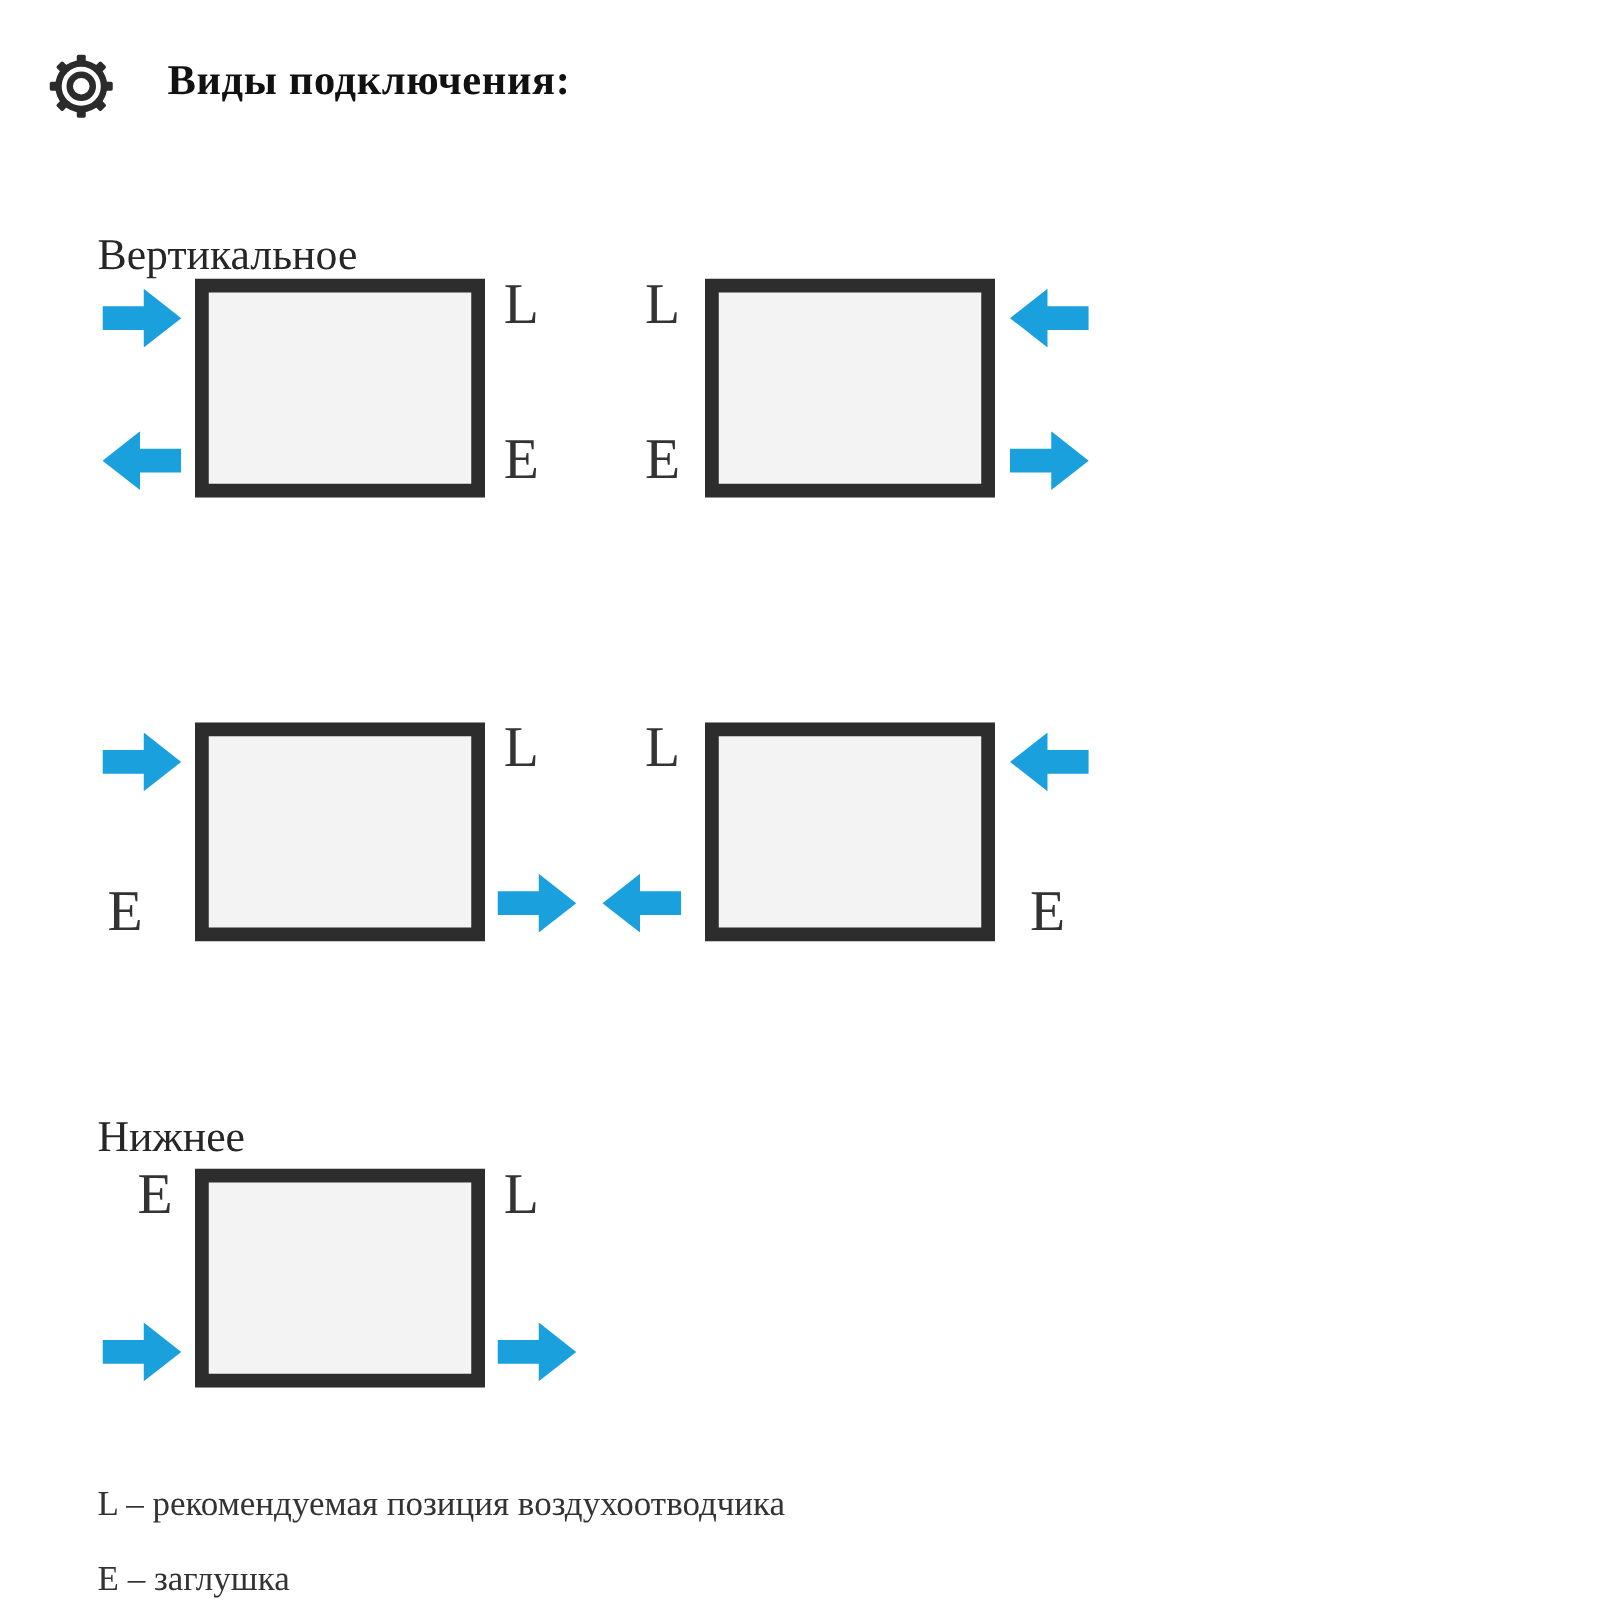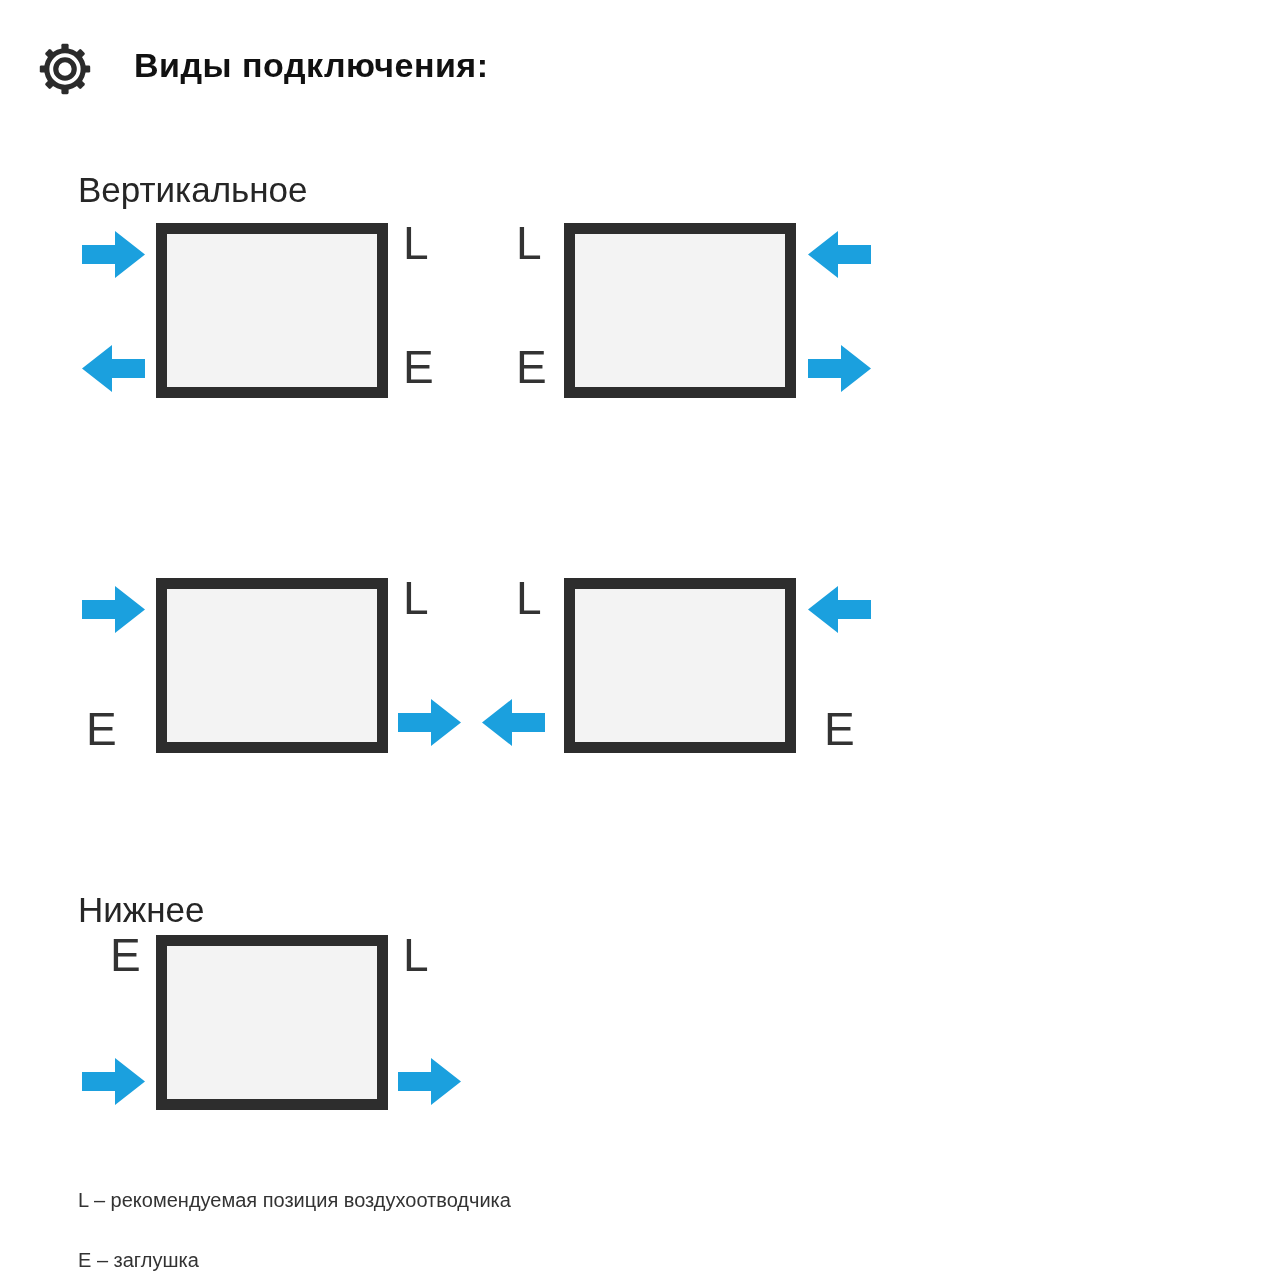--- a/index.html
+++ b/index.html
@@ -5,21 +5,21 @@
   :root{
     --arrow:#1BA0DE;
     --frame-border:#2D2D2D;
     --frame-fill:#F3F3F3;
   }
   html,body{margin:0;padding:0;background:#fff;}
   #stage{
     position:relative;
     width:1120px;height:1280px;
     background:#fff;
-    font-family:Liberation Sans, sans-serif;
+    font-family:Liberation Serif, serif;
     overflow:hidden;
   }
   .header-title{
     position:absolute;left:134px;top:46px;
     font-size:34px;font-weight:700;color:#111;
     letter-spacing:.5px;
   }
   .gear{position:absolute;left:38px;top:42px;width:54px;height:54px;}
   .gear svg{display:block;width:100%;height:100%;}
   .section-title{
@@ -35,21 +35,21 @@
   .lbl{
     position:absolute;
     font-size:46px;line-height:1;color:#333;
     font-stretch:condensed;
   }
   .arrow{position:absolute;width:63px;height:47px;}
   .arrow svg{display:block;width:100%;height:100%;}
   .arrow.flip svg{transform:scaleX(-1);}
   .legend-line{
     position:absolute;left:78px;
-    font-size:20px;line-height:1;color:#333;
+    font-size:28px;line-height:1;color:#333;
   }
 </style>
 </head>
 <body>
 
 <div id="stage">
 
   <div class="gear">
     <svg viewBox="0 0 24 24" aria-hidden="true">
       <g fill="#2b2b2b">
@@ -61,21 +61,21 @@
         <rect x="10.4" y="0.8" width="3.2" height="5" rx="0.6" transform="rotate(225 12 12)"></rect>
         <rect x="10.4" y="0.8" width="3.2" height="5" rx="0.6" transform="rotate(270 12 12)"></rect>
         <rect x="10.4" y="0.8" width="3.2" height="5" rx="0.6" transform="rotate(315 12 12)"></rect>
       </g>
       <circle cx="12" cy="12" r="8.1" fill="#fff" stroke="#2b2b2b" stroke-width="2.3"></circle>
       <circle cx="12" cy="12" r="4.1" fill="#fff" stroke="#2b2b2b" stroke-width="2.3"></circle>
     </svg>
   </div>
   <div class="header-title">Виды подключения:</div>
 
-  <div class="section-title" style="top:172px">Вертикальное</div>
+  <div class="section-title" style="top:186px">Вертикальное</div>
 
   <div class="frame" style="left:156px;top:223px"></div>
   <div class="arrow" style="left:82px;top:231px">
     <svg viewBox="0 0 63 47">
         <polygon points="0,14 33,14 33,0 63,23.5 33,47 33,33 0,33" fill="var(--arrow)"></polygon>
       </svg>
   </div>
   <div class="arrow flip" style="left:82px;top:345px">
     <svg viewBox="0 0 63 47">
         <polygon points="0,14 33,14 33,0 63,23.5 33,47 33,33 0,33" fill="var(--arrow)"></polygon>

